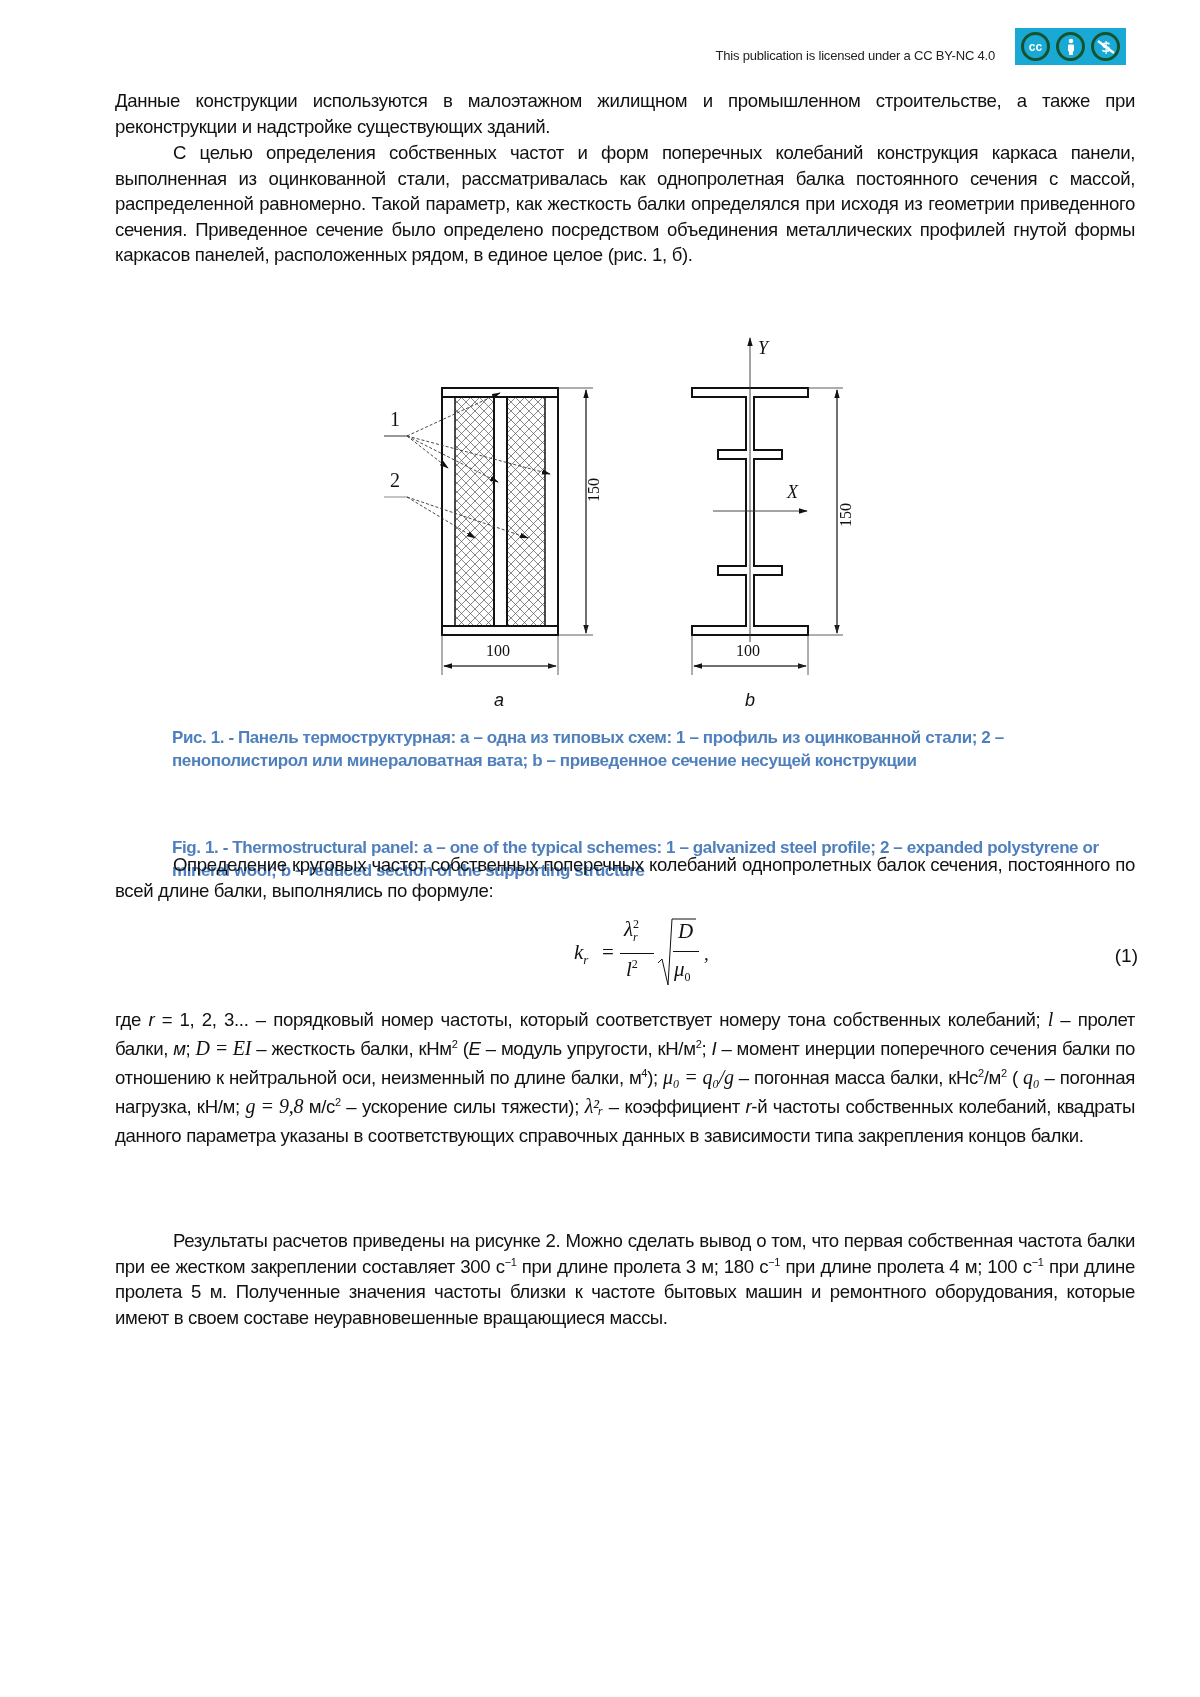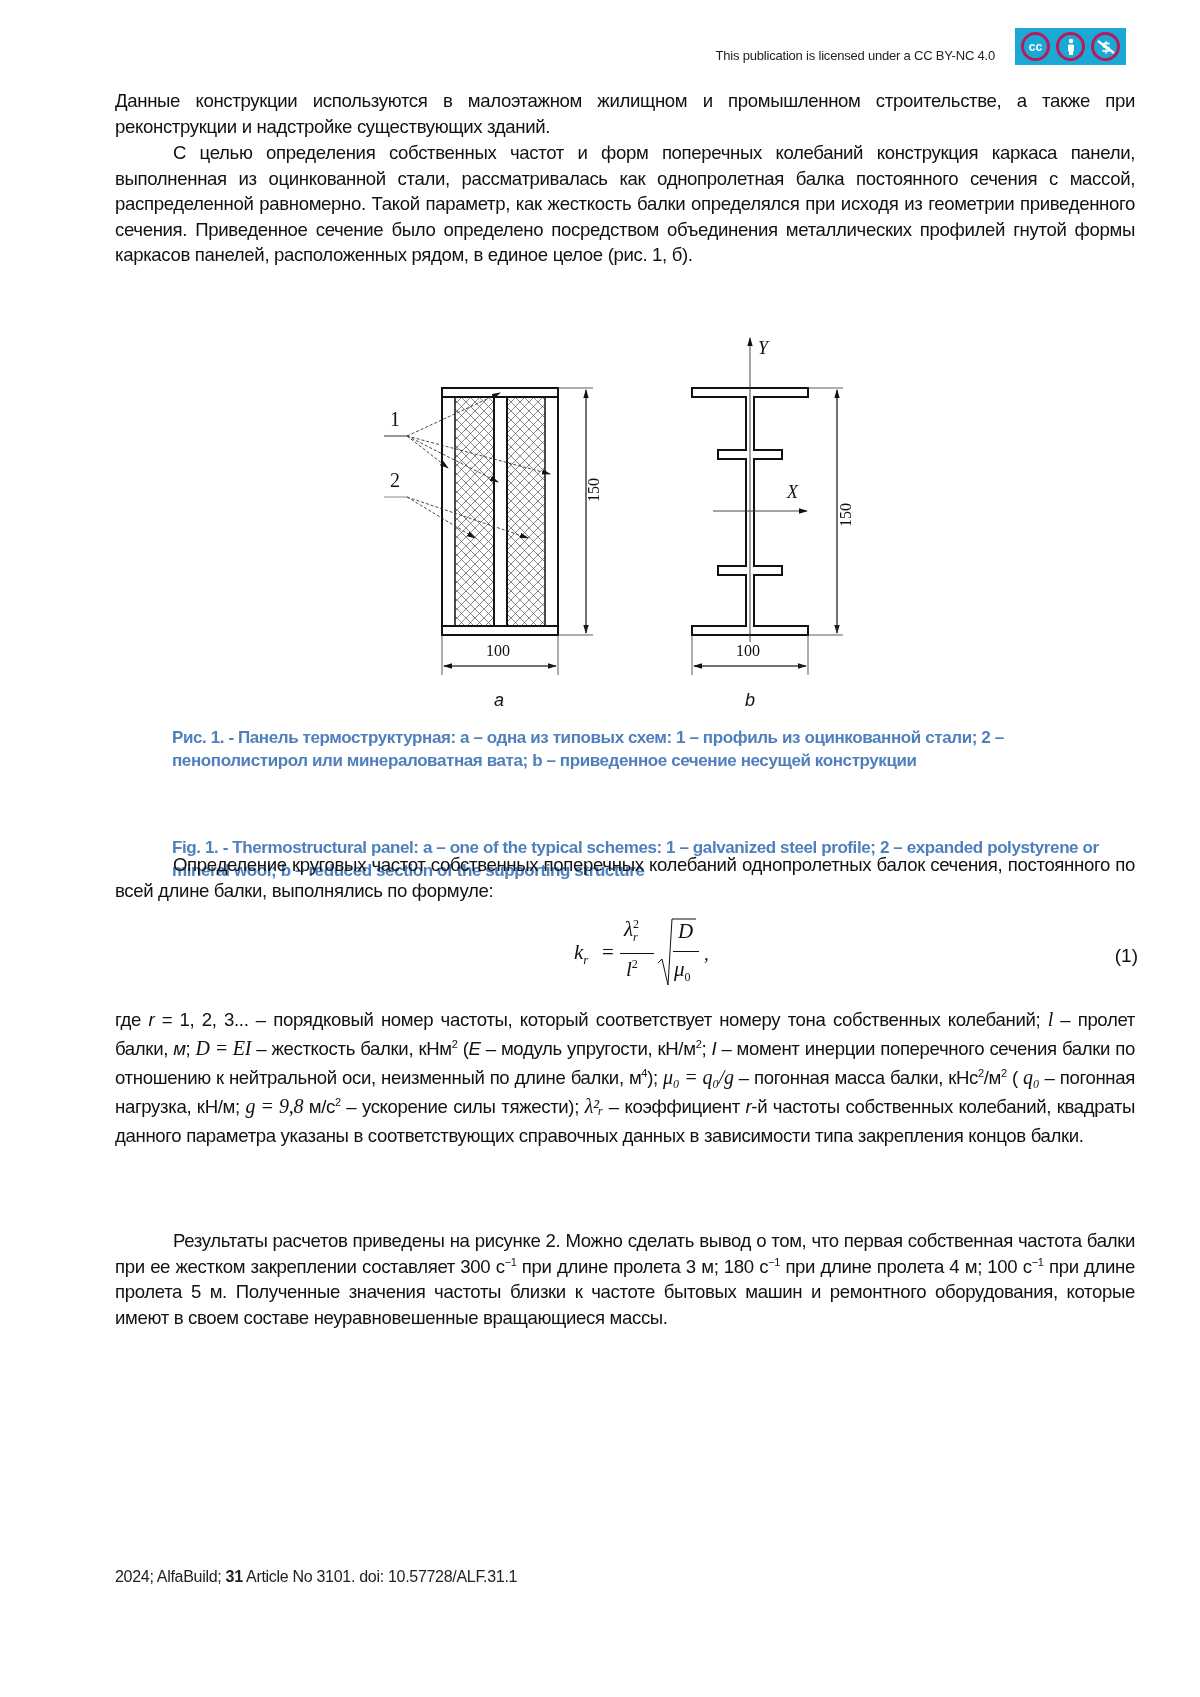--- a/index.html
+++ b/index.html
@@ -2,21 +2,21 @@
 <html><head>
 <meta charset="utf-8">
 <style>
   html, body { margin: 0; padding: 0; background: #ffffff; }
   body { width: 1200px; height: 1697px; position: relative; overflow: hidden;
          font-family: "Liberation Sans", sans-serif; color: #111; }
   .hdr { position: absolute; top: 38px; left: 0; width: 1200px; height: 36px; }
   .hdr-text { position: absolute; right: 205px; top: 10px; font-size: 13px; letter-spacing: -0.2px; color: #222; }
   .cc { position: absolute; left: 1015px; top: 28px; width: 111px; height: 37px; background: #1aa9d4;
         display: flex; align-items: center; justify-content: space-around; padding: 0 3px; box-sizing: border-box; }
-  .cc-c { width: 29px; height: 29px; border: 3px solid #be185d; border-radius: 50%; box-sizing: border-box;
+  .cc-c { width: 29px; height: 29px; border: 3px solid #14532d; border-radius: 50%; box-sizing: border-box;
           color: #fff; font-weight: bold; font-size: 12px; display: flex; align-items: center; justify-content: center; }
   .txt { position: absolute; left: 115px; width: 1020px; font-size: 18.6px; line-height: 25.6px;
          text-align: justify; letter-spacing: -0.35px; }
   .indent { text-indent: 58px; }
   .cap { position: absolute; left: 172px; width: 960px; font-size: 17px; line-height: 23.4px; font-weight: bold;
          color: #4f80bd; letter-spacing: -0.4px; }
   .fig { position: absolute; left: 340px; top: 330px; width: 560px; height: 400px; }
   .sublabel { position: absolute; font-size: 18px; font-style: italic; }
   .eq { position: absolute; left: 560px; top: 915px; width: 180px; height: 75px; font-family: "Liberation Serif", serif; font-style: italic; }
   .eqnum { position: absolute; right: 62px; top: 945px; font-size: 19px; }
@@ -138,14 +138,13 @@
   <span style="position:absolute;left:114px;top:42px;font-size:21px;"><span>μ</span><sub style="font-size:12px;font-style:normal;">0</sub></span>
   <span style="position:absolute;left:144px;top:28px;font-size:19px;">,</span>
 </div>
 <span class="eqnum">(1)</span>
 
 <p class="txt" style="top:1005px; margin:0; line-height:29px;"><span>где </span><i>r</i><span> = 1, 2, 3... – порядковый номер частоты, который соответствует номеру тона собственных колебаний; </span><span class="m">l</span><span> – пролет балки, </span><i>м</i><span>; </span><span class="m">D = EI</span><span> – жесткость балки, кНм</span><sup>2</sup><span> (</span><i>E</i><span> – модуль упругости, кН/м</span><sup>2</sup><span>; </span><i>I</i><span> – момент инерции поперечного сечения балки по отношению к нейтральной оси, неизменный по длине балки, м</span><sup>4</sup><span>); </span><span class="m">μ₀ = q₀/g</span><span> – погонная масса балки, кНс</span><sup>2</sup><span>/м</span><sup>2</sup><span> ( </span><span class="m">q₀</span><span> – погонная нагрузка, кН/м; </span><span class="m">g = 9,8</span><span> м/с</span><sup>2</sup><span> – ускорение силы тяжести); </span><span class="m">λ²ᵣ</span><span> – коэффициент </span><i>r</i><span>-й частоты собственных колебаний, квадраты данного параметра указаны в соответствующих справочных данных в зависимости типа закрепления концов балки.</span></p>
 
 <p class="txt indent" style="top:1228px; margin:0;"><span>Результаты расчетов приведены на рисунке 2. Можно сделать вывод о том, что первая собственная частота балки при ее жестком закреплении составляет 300 с</span><sup>−1</sup><span> при длине пролета 3 м; 180 с</span><sup>−1</sup><span> при длине пролета 4 м; 100 с</span><sup>−1</sup><span> при длине пролета 5 м. Полученные значения частоты близки к частоте бытовых машин и ремонтного оборудования, которые имеют в своем составе неуравновешенные вращающиеся массы.</span></p>
 
 <div class="foot">
-  <div><span>2024; AlfaBuild; </span><b>31</b><span> Article No 3101. doi: 10.57728/ALF.31.1</span></div>
 </div>
 
 </body></html>

